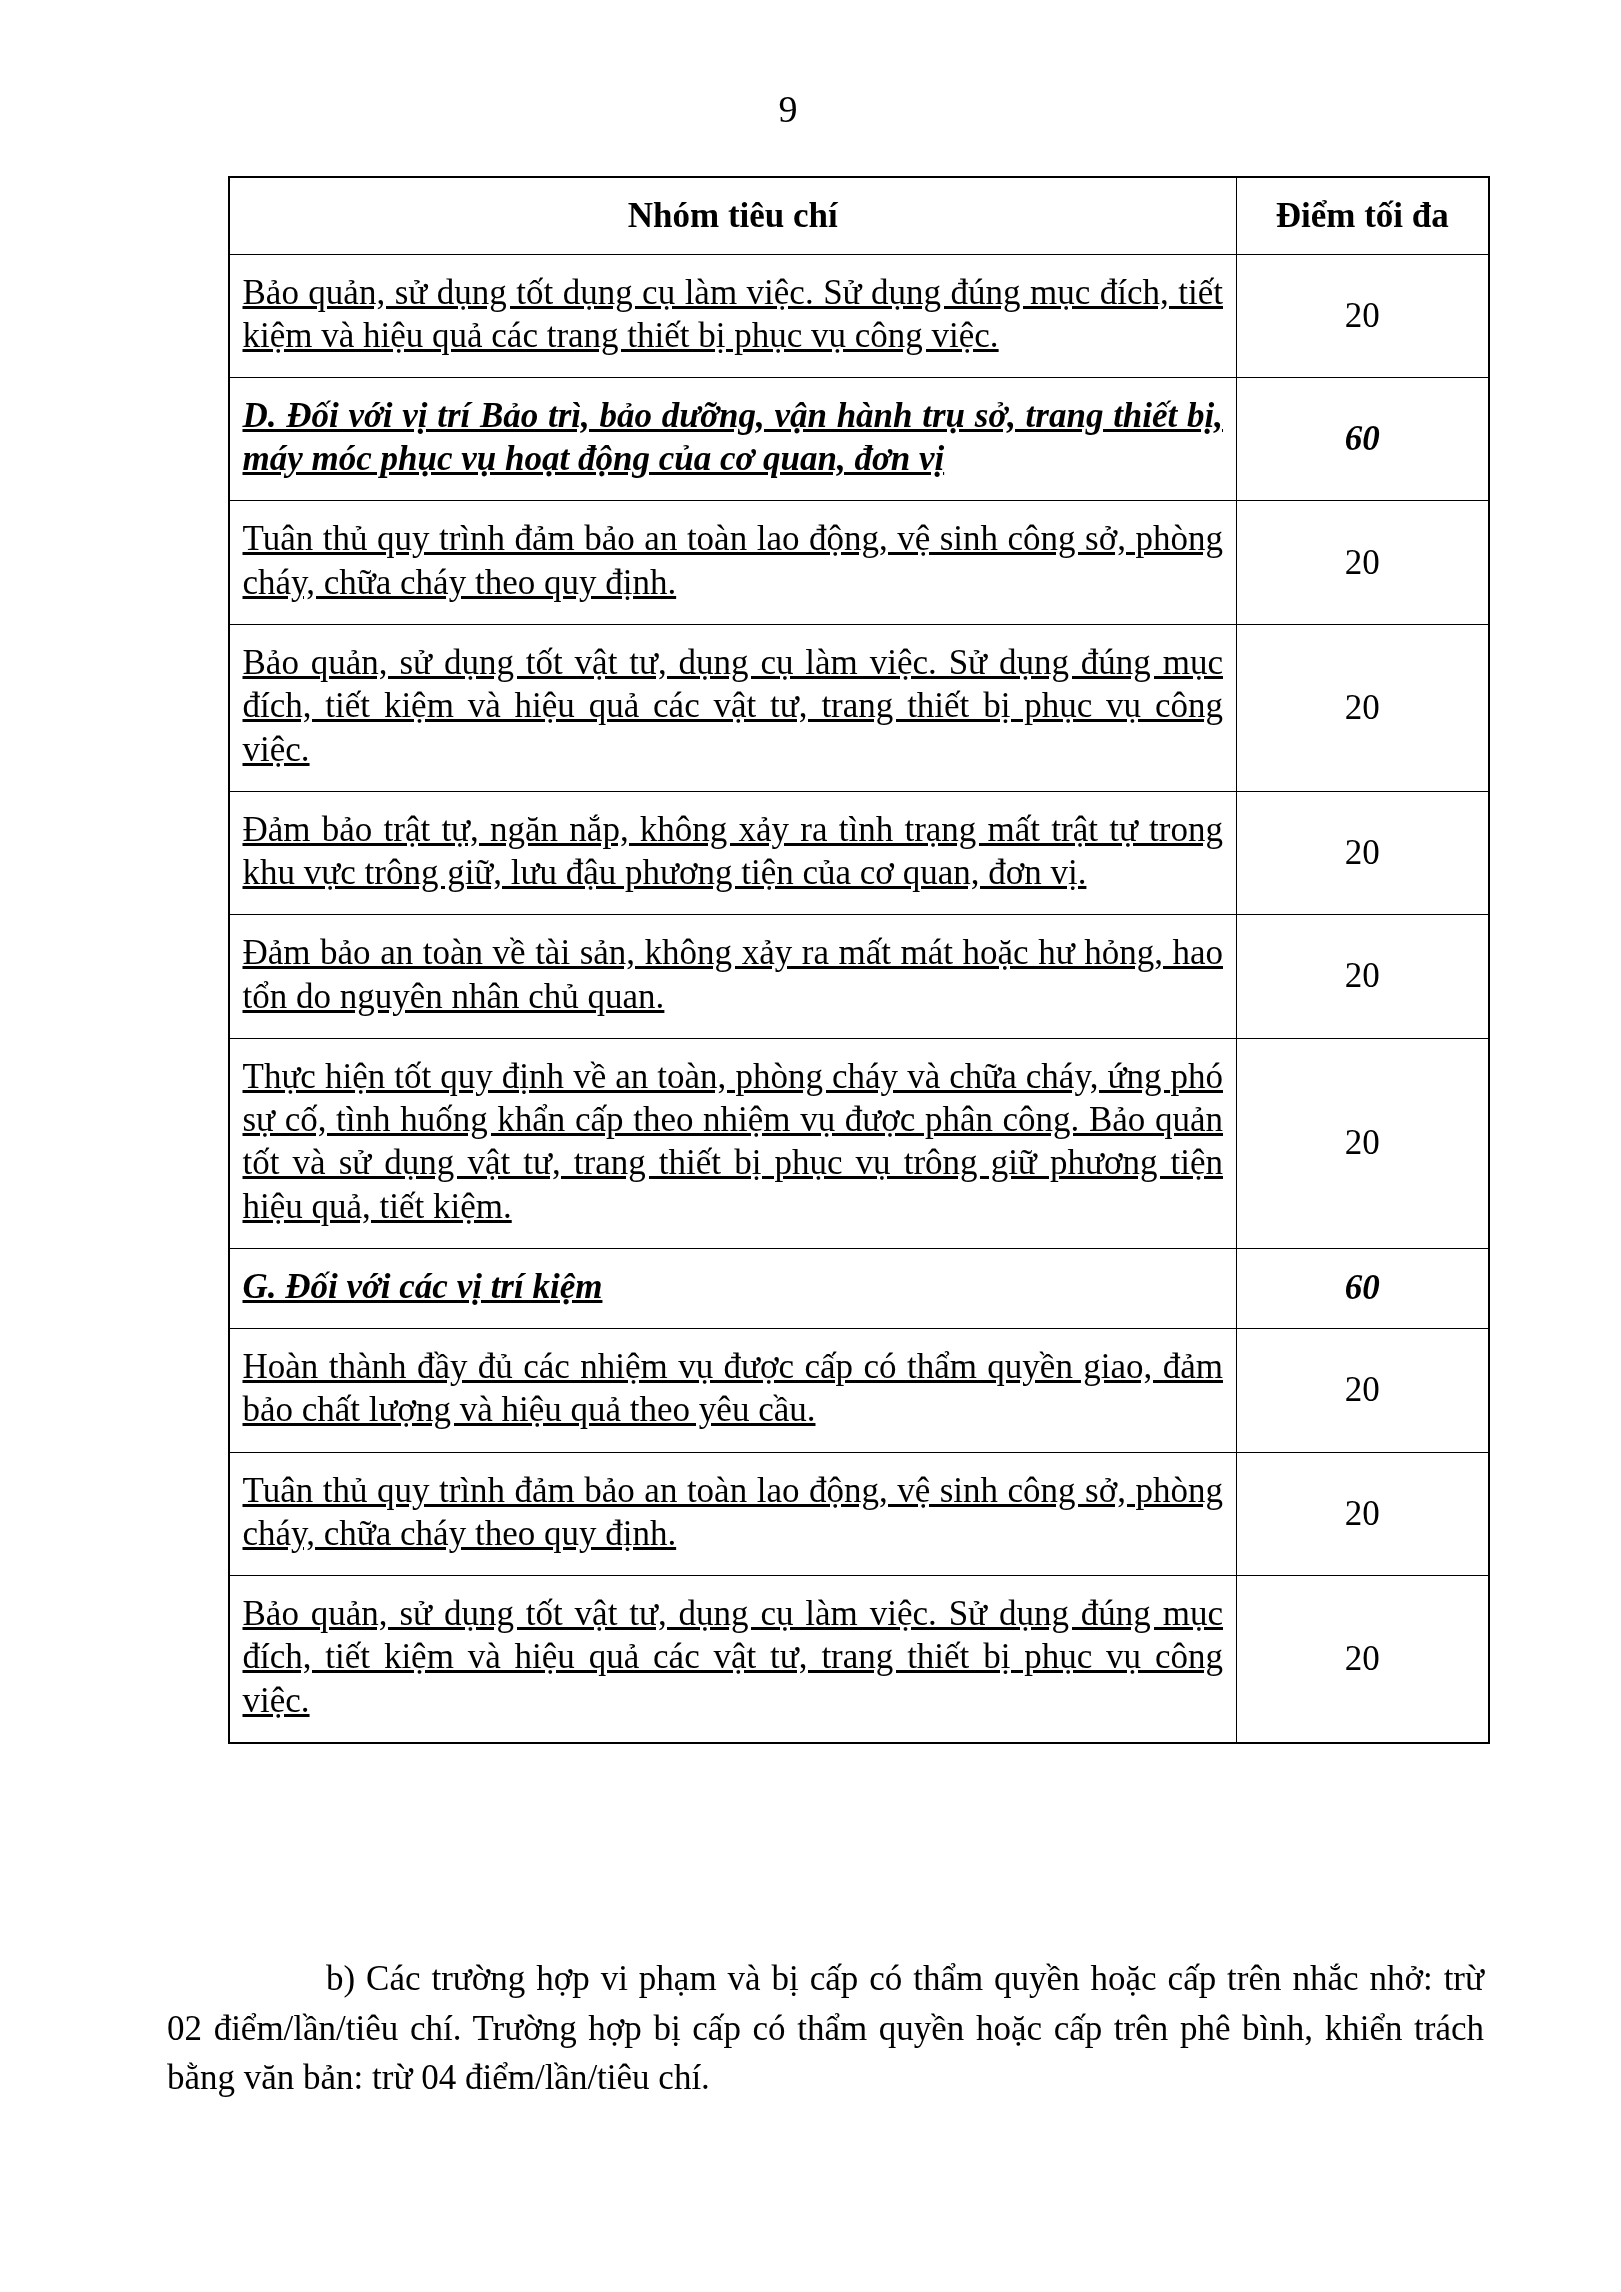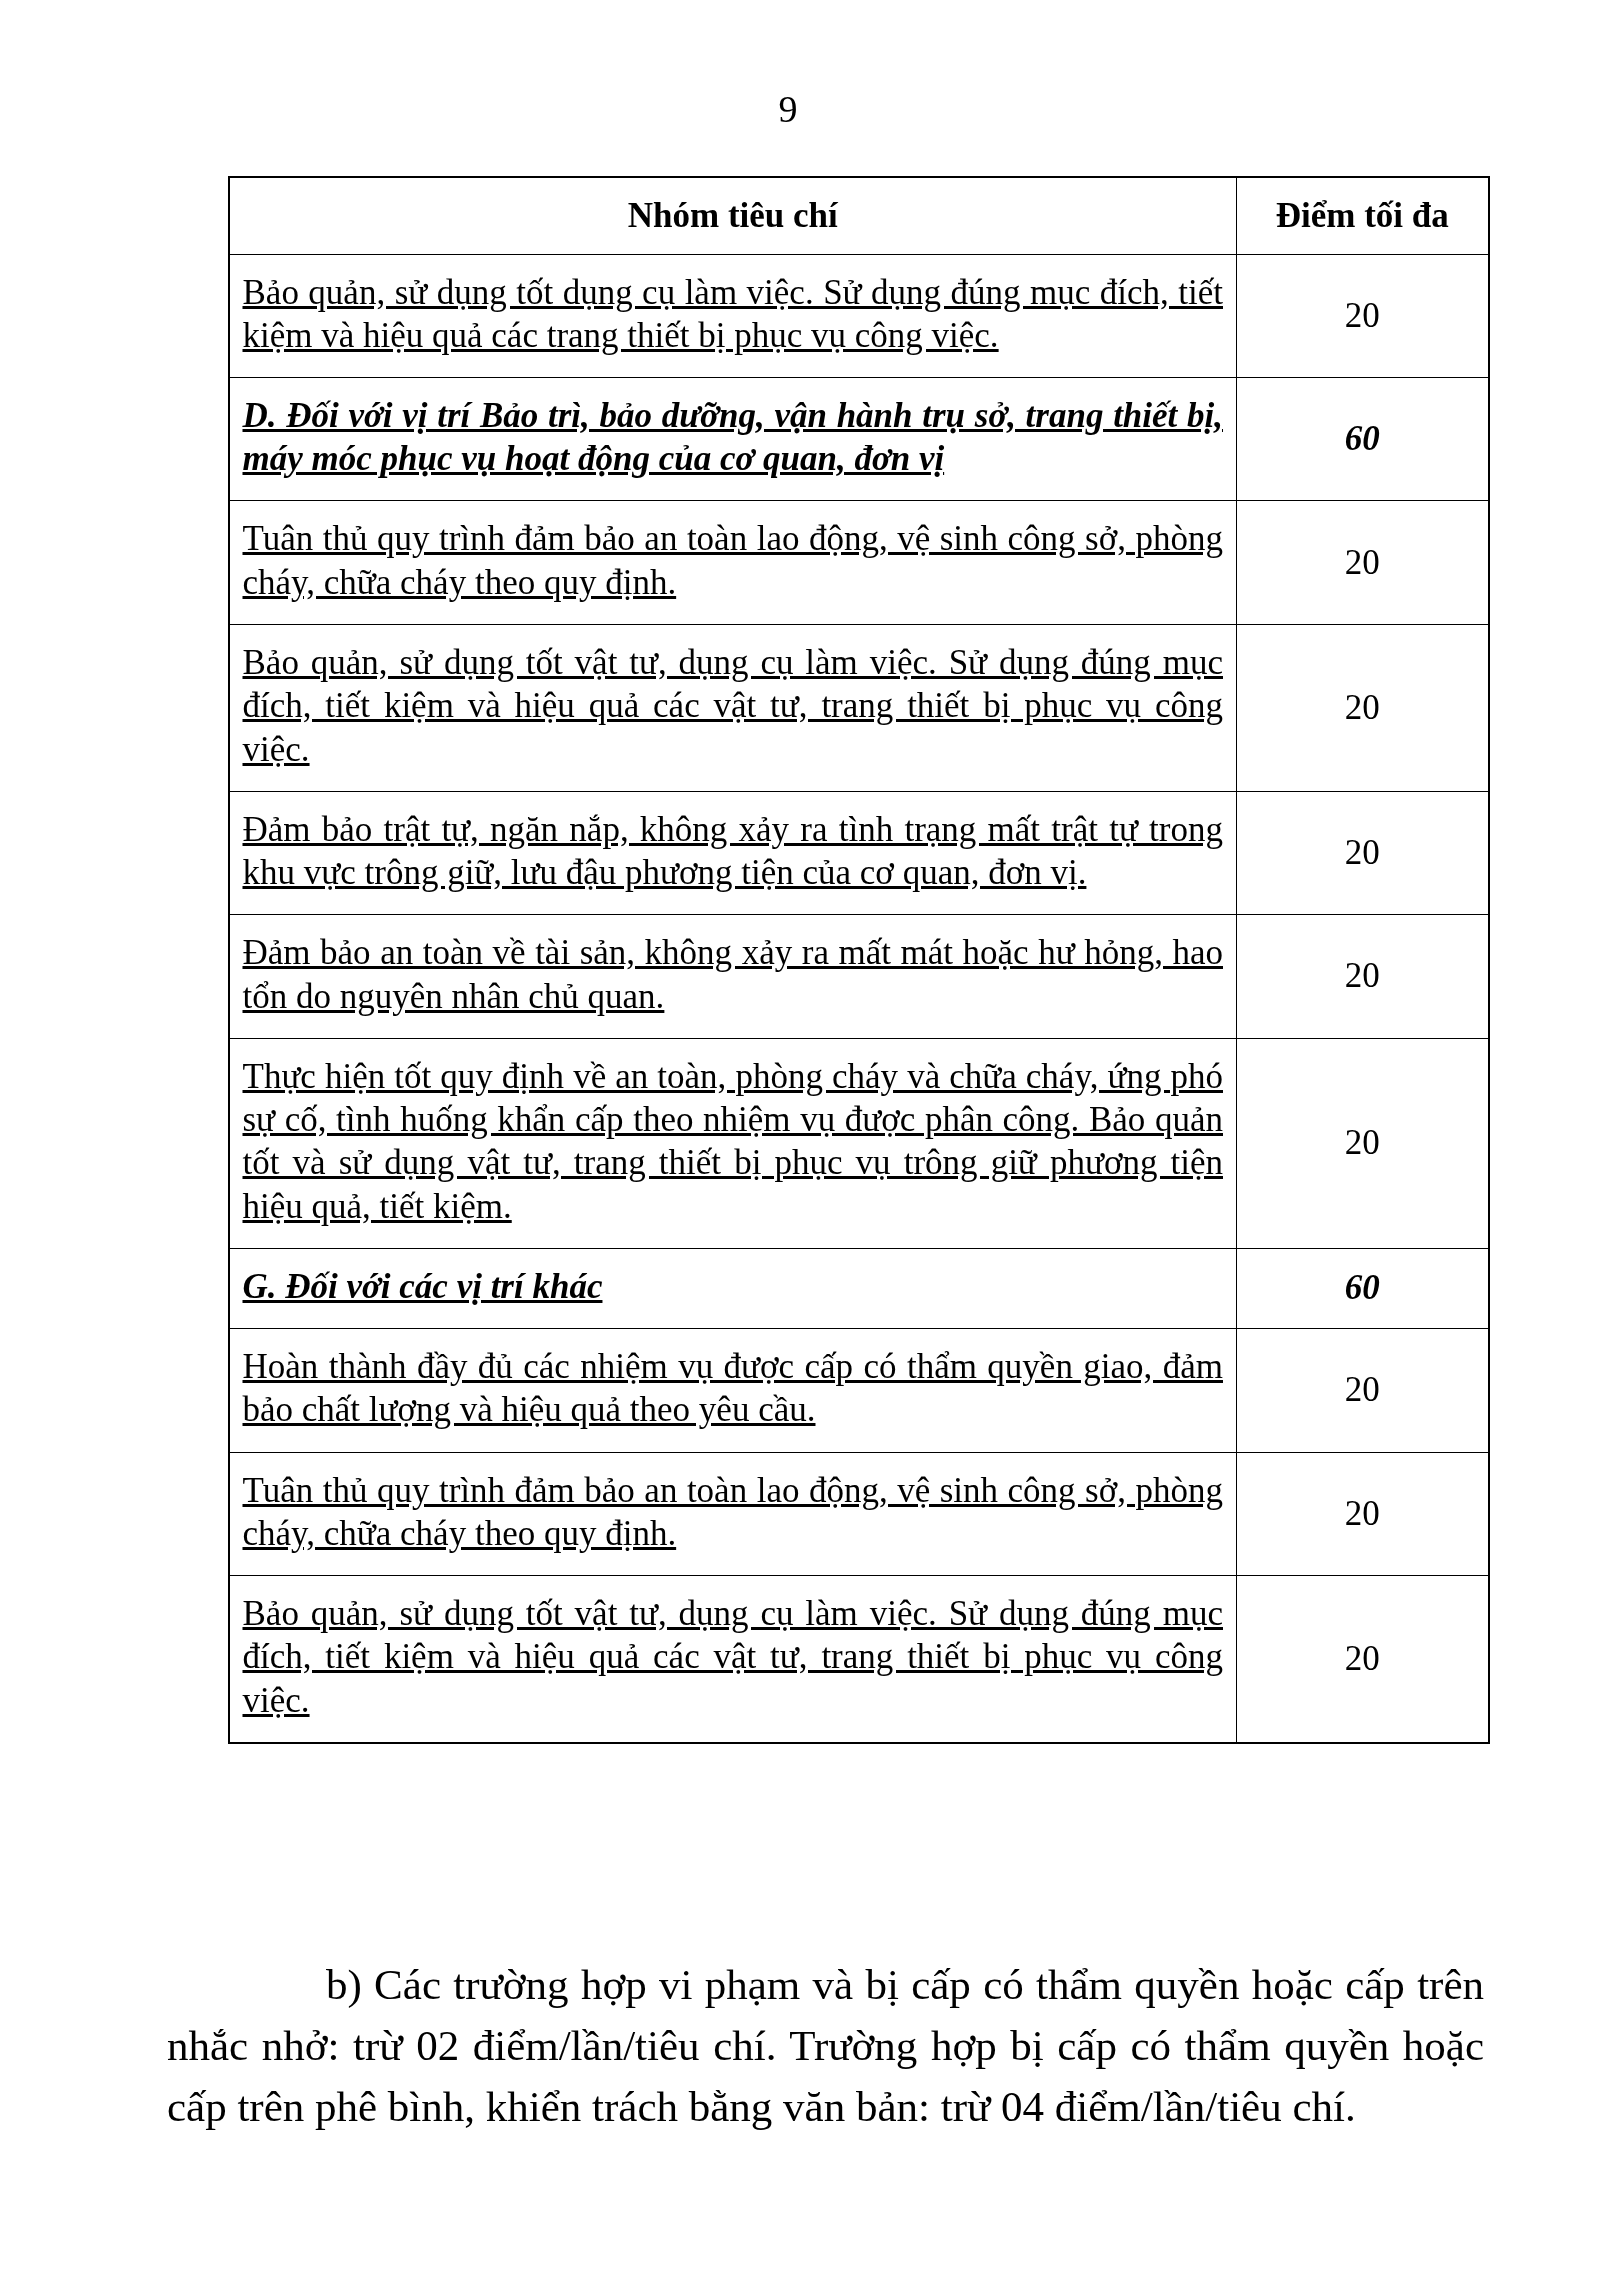--- a/index.html
+++ b/index.html
@@ -65,21 +65,21 @@
   }
   tr.section-row td {
     font-weight: bold;
     font-style: italic;
   }
   .footer-note {
     position: absolute;
     top: 1954px;
     left: 167px;
     width: 1317px;
-    font-size: 43px;
+    font-size: 35px;
     line-height: 1.42;
     text-align: justify;
     text-indent: 159px;
   }
 </style>
 </head>
 <body>
 
 <div class="page">
 
@@ -128,21 +128,21 @@
       <td class="criteria-cell">Đảm bảo an toàn về tài sản, không xảy ra mất mát hoặc hư hỏng, hao tổn do nguyên nhân chủ quan.</td>
       <td class="points-cell">20</td>
     </tr>
 
     <tr>
       <td class="criteria-cell">Thực hiện tốt quy định về an toàn, phòng cháy và chữa cháy, ứng phó sự cố, tình huống khẩn cấp theo nhiệm vụ được phân công. Bảo quản tốt và sử dụng vật tư, trang thiết bị phục vụ trông giữ phương tiện hiệu quả, tiết kiệm.</td>
       <td class="points-cell">20</td>
     </tr>
 
     <tr class="section-row">
-      <td class="criteria-cell">G. Đối với các vị trí khác</td>
+      <td class="criteria-cell">G. Đối với các vị trí kiệm</td>
       <td class="points-cell">60</td>
     </tr>
 
     <tr>
       <td class="criteria-cell">Hoàn thành đầy đủ các nhiệm vụ được cấp có thẩm quyền giao, đảm bảo chất lượng và hiệu quả theo yêu cầu.</td>
       <td class="points-cell">20</td>
     </tr>
 
     <tr>
       <td class="criteria-cell">Tuân thủ quy trình đảm bảo an toàn lao động, vệ sinh công sở, phòng cháy, chữa cháy theo quy định.</td>

